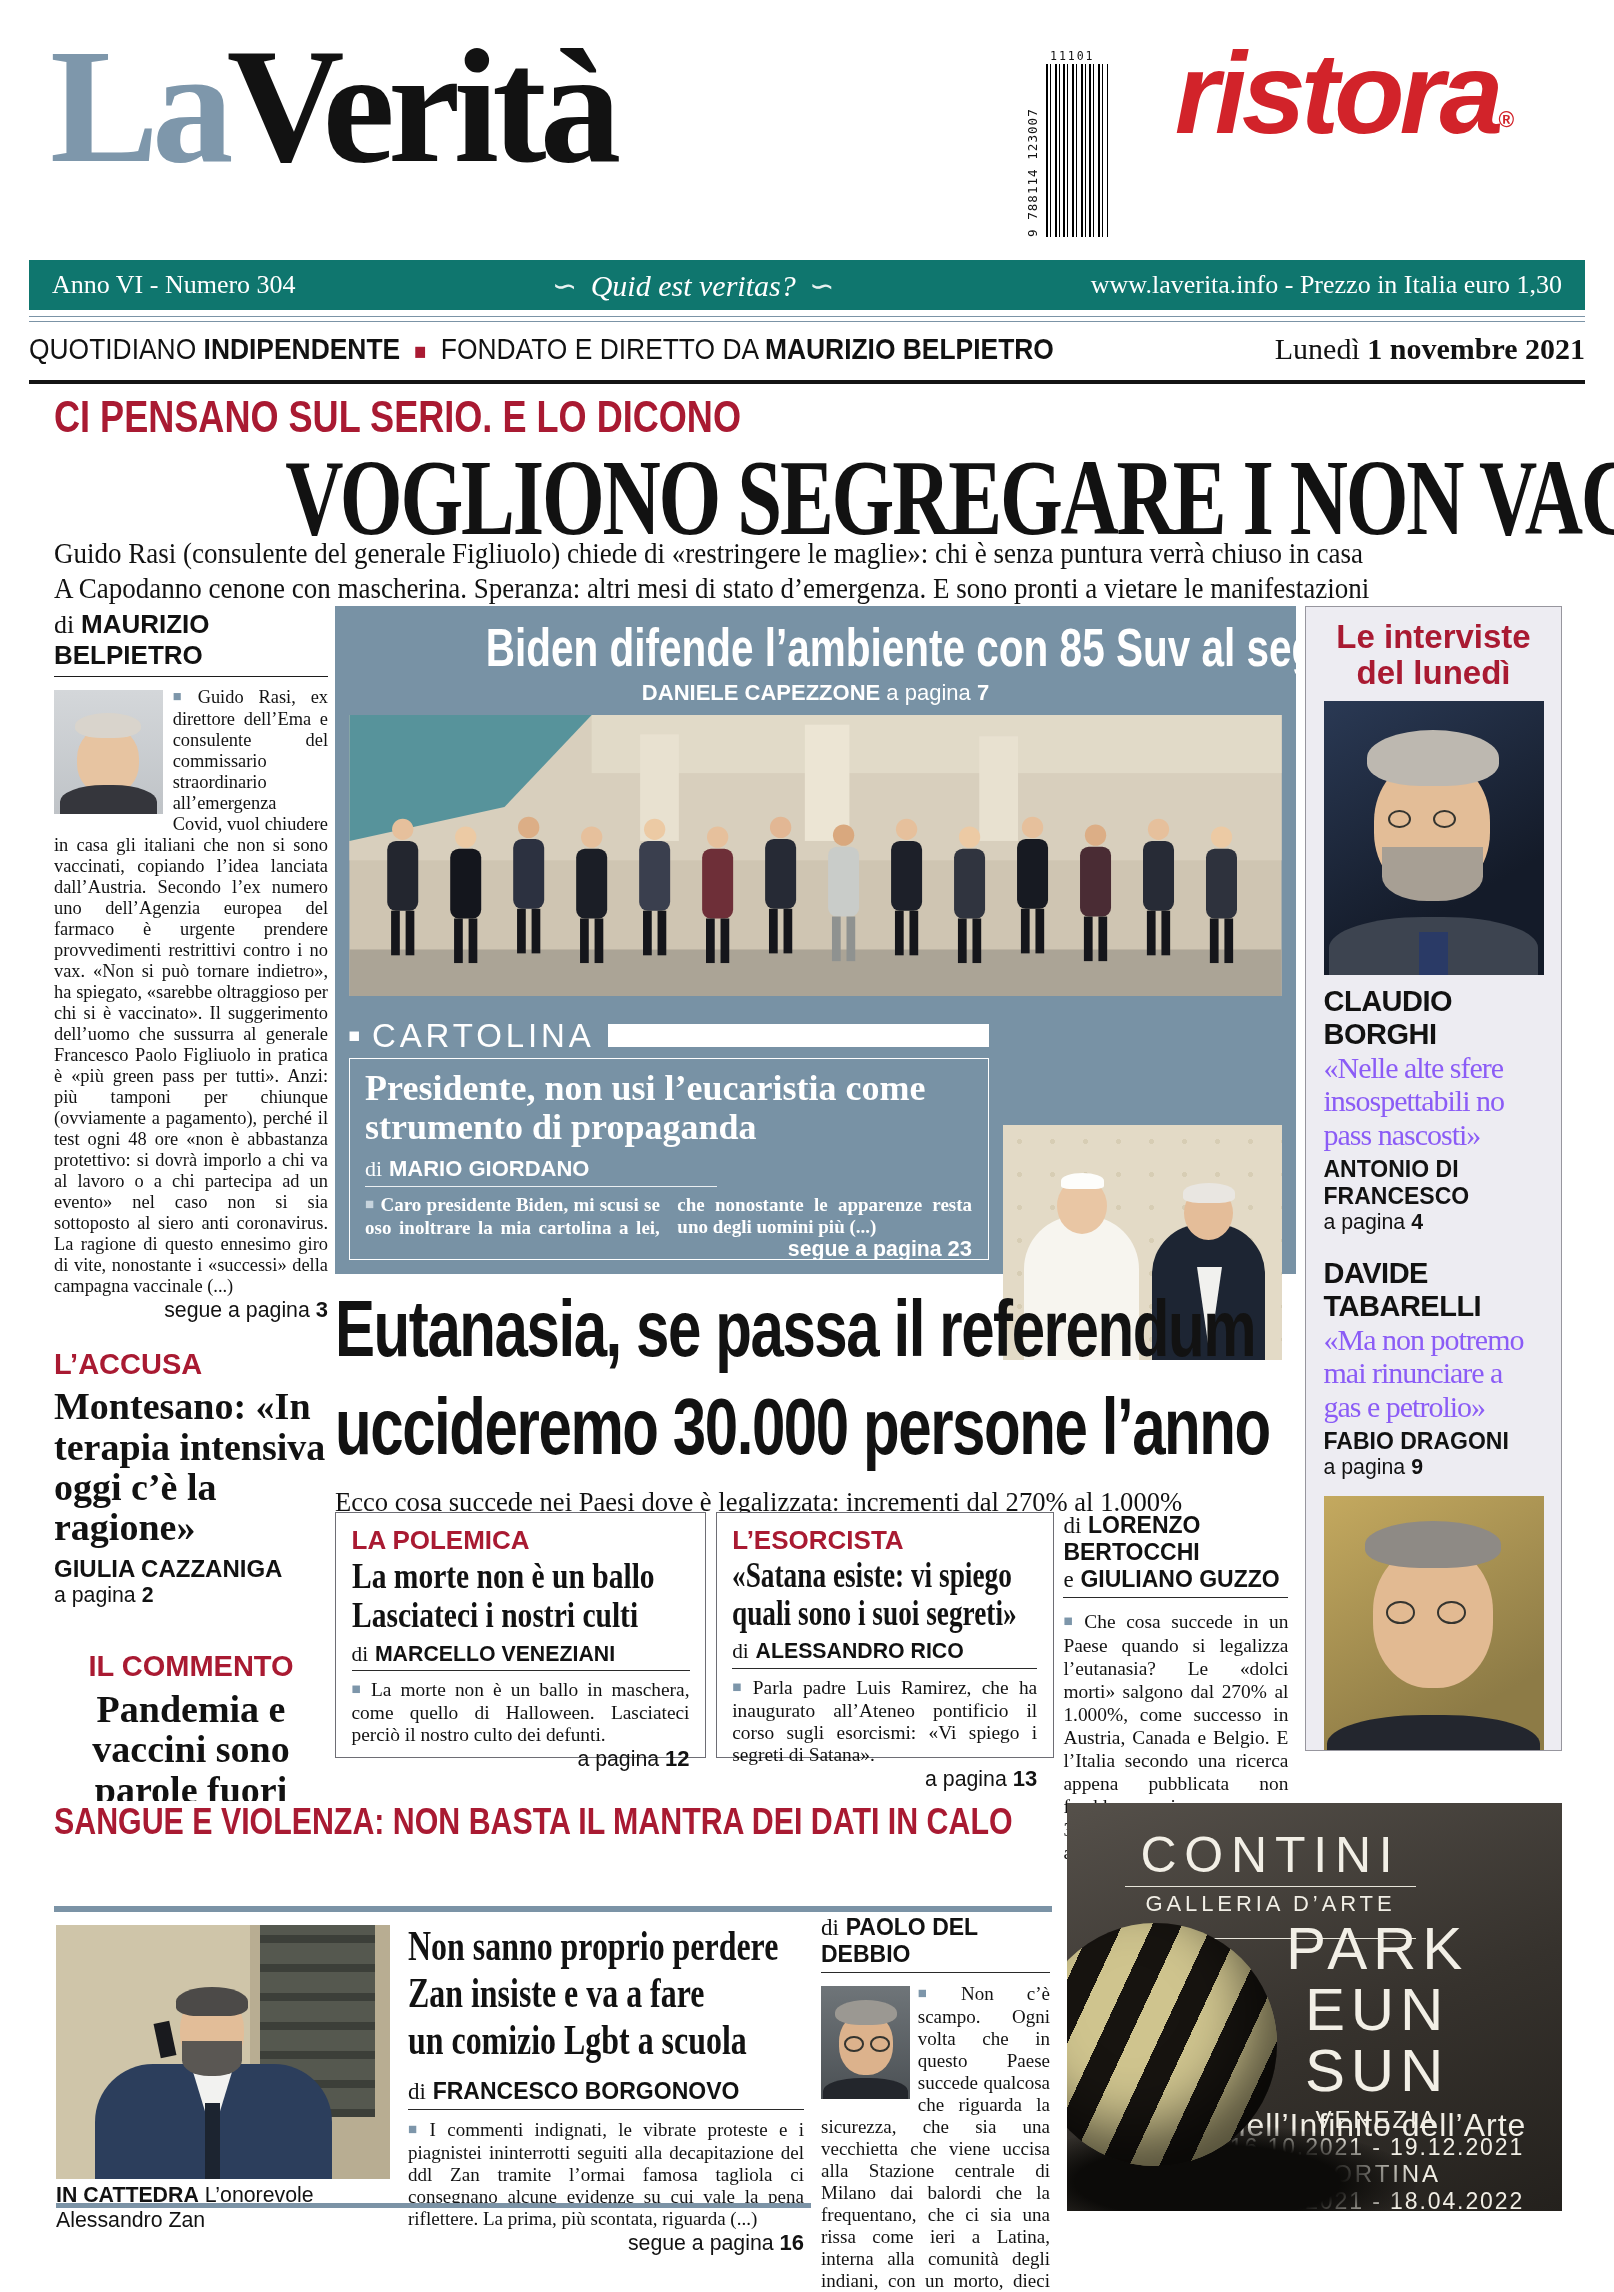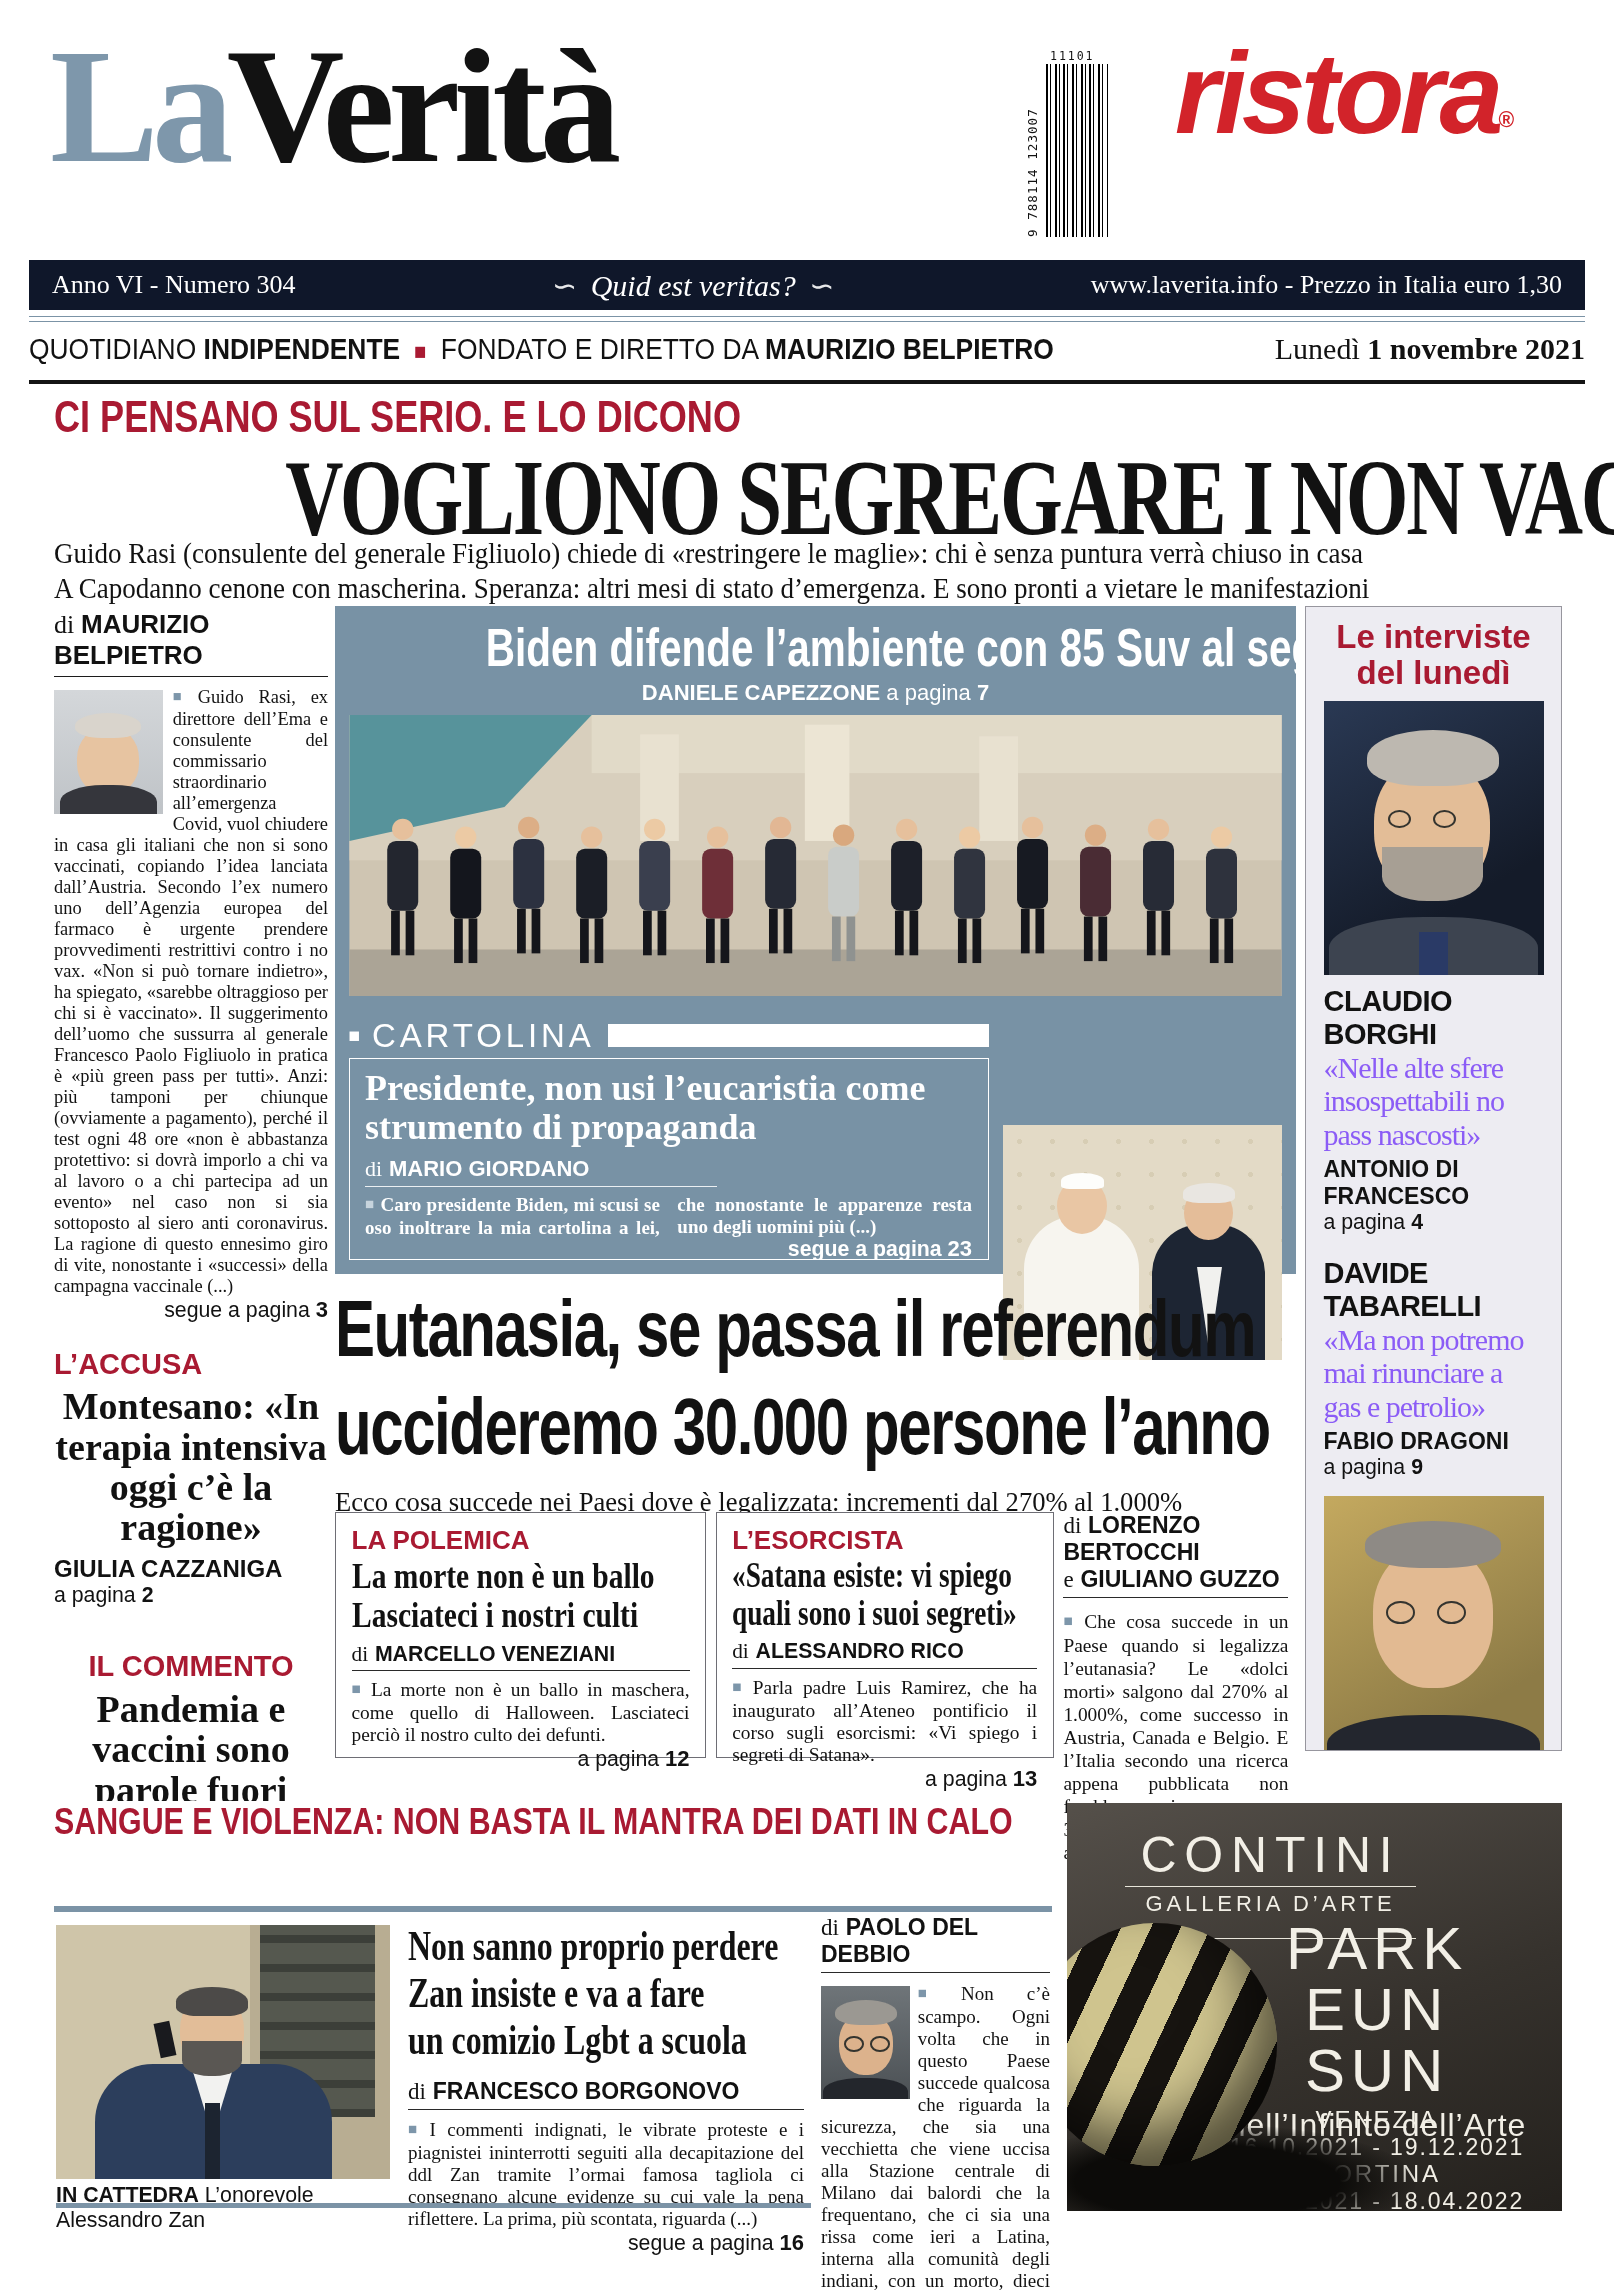--- a/index.html
+++ b/index.html
@@ -22,21 +22,21 @@
   
   .brand{font-weight:bold;font-size:163px;letter-spacing:-6.8px;line-height:1;}
   .brand .la{color:#7e97ab;}
   .bc-bars{position:absolute;left:21.3px;top:0;width:62px;height:173px;
            background:repeating-linear-gradient(90deg,#000 0 1.9px,#fff 1.9px 3.9px,#000 3.9px 4.9px,#fff 4.9px 8.7px);}
   .bc-num{position:absolute;left:0;top:0;height:173px;writing-mode:vertical-rl;transform:rotate(180deg);
           font-size:12.6px;letter-spacing:1px;}
   .ristora-word{font-style:italic;font-weight:bold;font-size:115px;line-height:.95;color:#d2232a;letter-spacing:-4.9px;}
   .ristora-tag{font-style:italic;font-weight:bold;font-size:39px;letter-spacing:1.9px;color:#121212;}
   
-  .bluebar{background:#0f172a;color:#fff;display:flex;align-items:center;justify-content:space-between;
+  .bluebar{background:#0f766e;color:#fff;display:flex;align-items:center;justify-content:space-between;
            padding:0 23px;font-size:26px;}
   .motto{font-style:italic;font-size:30px;}
   .swash{font-style:normal;opacity:.9;margin:0 13.6px;}
   
   .hs{position:relative;overflow:hidden;}
   .hs > div{position:absolute;}
   .gl{position:absolute;width:19.4px;height:14.6px;border:2.9px solid #34342f;border-radius:50%;}
   
   .nbox{border:1.9px solid #6e6e75;padding:11.6px 15.5px;box-sizing:border-box;background:#fff;}
   .redlab{font-family:"Liberation Sans",sans-serif;font-weight:bold;color:#a91a32;}
@@ -101,21 +101,21 @@
       <div class="hs" style="float:left;width:109px;height:124px;margin:3.9px 9.7px 3.9px 0;background:linear-gradient(#d4d7da,#bfc3c7);">
         <div style="left:23px;top:37px;width:62px;height:68px;background:#e7c4a1;border-radius:46%;"></div>
         <div style="left:21.3px;top:23px;width:66px;height:25px;background:#d9d4cc;border-radius:50% 50% 40% 40%;"></div>
         <div style="left:5.8px;bottom:-7.8px;width:97px;height:37px;background:#35363c;border-radius:45% 45% 0 0;"></div>
       </div>
       <div class="just" style="font-size:18.4px;line-height:21px;"><span class="sq">■</span><span>Guido Rasi, ex direttore dell’Ema e consulente del commissario straordinario all’emergenza Covid, vuol chiudere in casa gli italiani che non si sono vaccinati, copiando l’idea lanciata dall’Austria. Secondo l’ex numero uno dell’Agenzia europea del farmaco è urgente prendere provvedimenti restrittivi contro i no vax. «Non si può tornare indietro», ha spiegato, «sarebbe oltraggioso per chi si è vaccinato». Il suggerimento dell’uomo che sussurra al generale Francesco Paolo Figliuolo in pratica è «più green pass per tutti». Anzi: più tamponi per chiunque (ovviamente a pagamento), perché il test ogni 48 ore «non è abbastanza protettivo: si dovrà imporlo a chi va al lavoro o a chi partecipa ad un evento» nel caso non si sia sottoposto al siero anti coronavirus. La ragione di questo ennesimo giro di vite, nonostante i «successi» della campagna vaccinale (...)</span></div>
       <div class="pgref"><span>segue a pagina</span> <b>3</b></div>
     </div>
     <div style="clear:both;margin-top:25px;">
       <div class="redlab" style="font-size:29px;">L’ACCUSA</div>
-      <div class="serhead" style="font-size:38px;margin-top:5.8px;text-align:center;">Montesano: «In terapia intensiva oggi c’è la ragione»</div>
+      <div class="serhead" style="font-size:38px;margin-top:5.8px;">Montesano: «In terapia intensiva oggi c’è la ragione»</div>
       <div class="ivauth" style="font-size:24px;margin-top:7.8px;">GIULIA CAZZANIGA</div>
       <div class="ivpg"><span>a pagina</span> <b>2</b></div>
     </div>
     <div style="margin-top:42px;text-align:center;">
       <div class="redlab" style="font-size:29px;">IL COMMENTO</div>
       <div class="serhead" style="font-size:38px;margin-top:5.8px;">Pandemia e vaccini sono parole fuori luogo</div>
 
     </div>
   </div>
 

